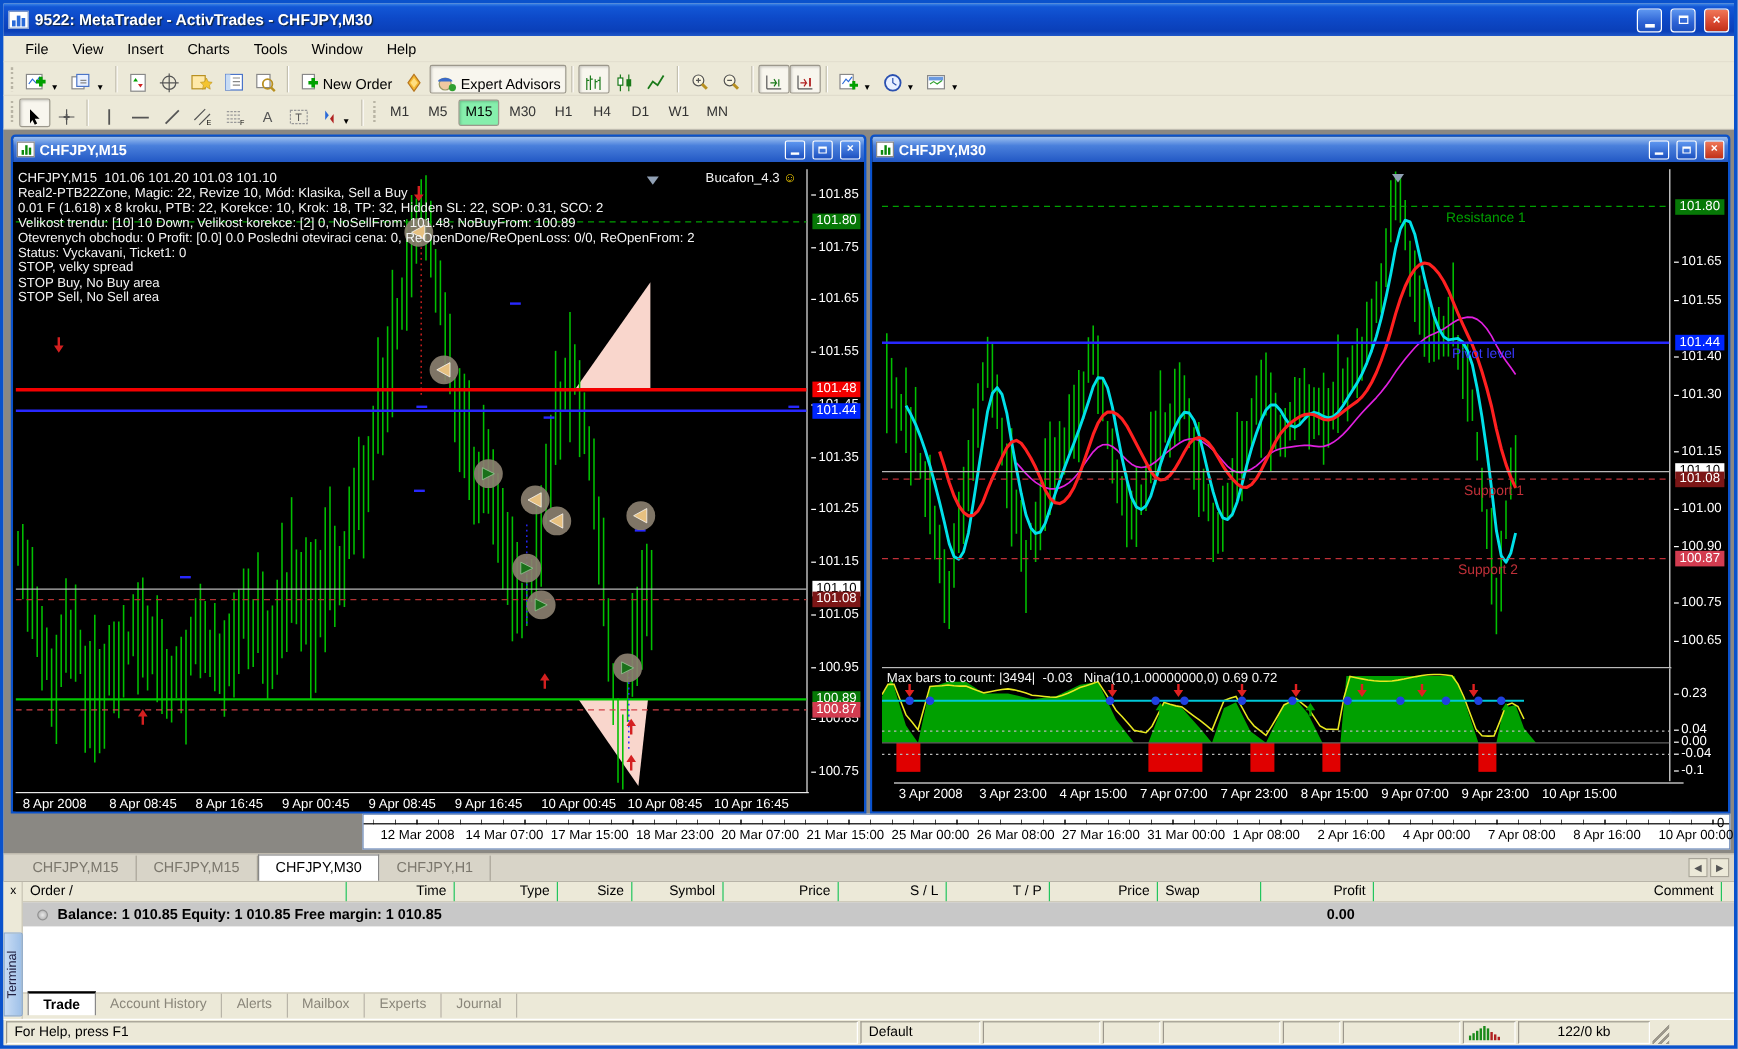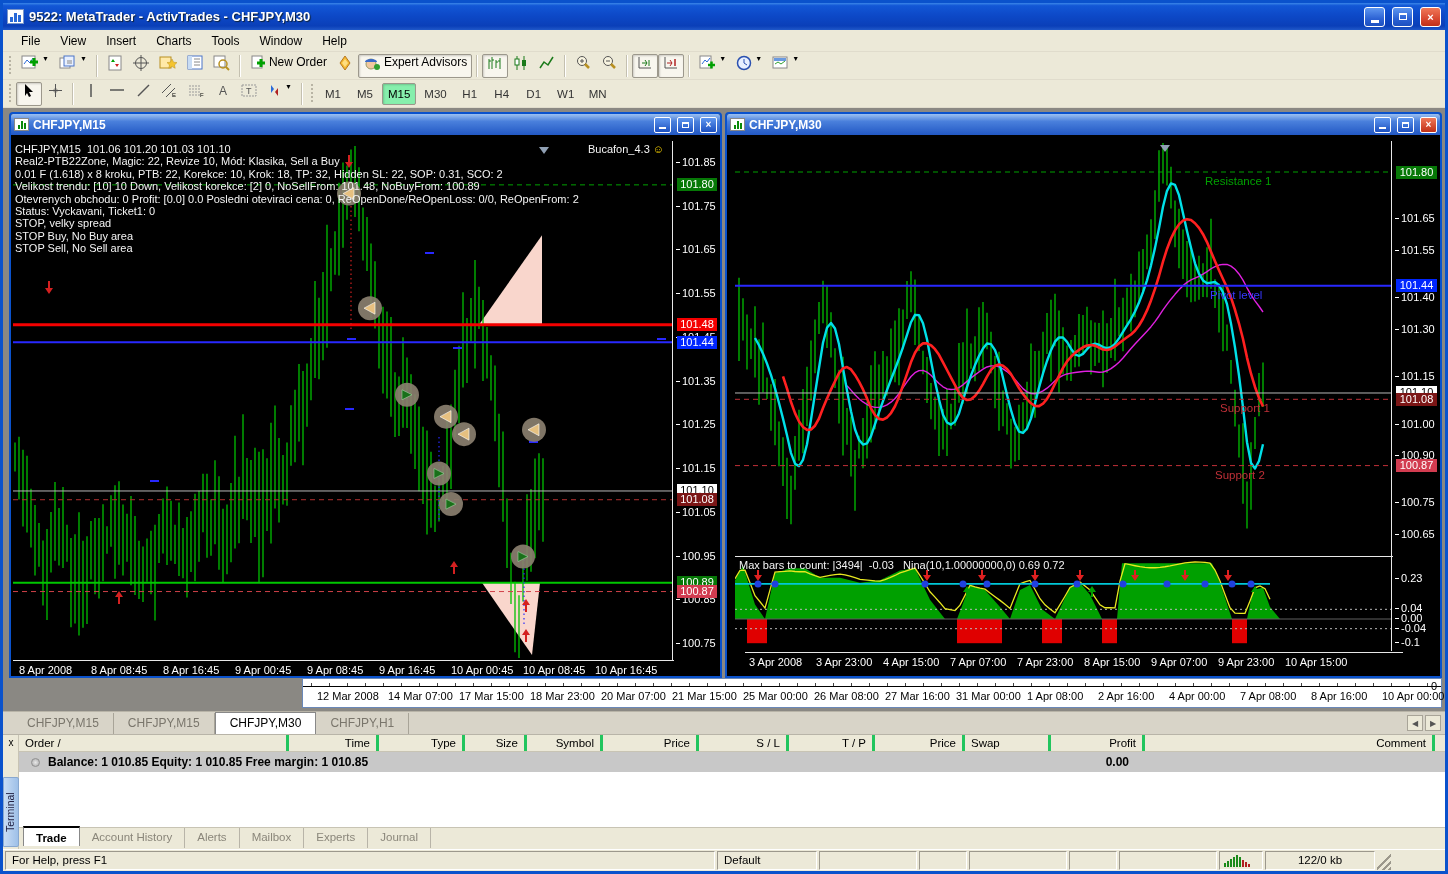--- a/index.html
+++ b/index.html
@@ -18,21 +18,21 @@
     display:flex; align-items:center; justify-content:center; }
   .win-btn.close { background:linear-gradient(180deg,#F07858 0%,#D84830 60%,#C03018 100%); }
   .glyph-min { width:8px; height:3px; background:#fff; margin-top:9px; }
   .glyph-restore { width:8px; height:7px; border:1px solid #fff; border-top:2px solid #fff; }
 
   
   .menubar { height:22px; flex:0 0 22px; display:flex; align-items:center; padding-left:8px; background:#ECE9D8; border-bottom:1px solid #E0DCCC; }
   .menu-item { padding:18px 10px; font-size:12px; color:#000; }
   .toolbar { height:28px; flex:0 0 28px; display:flex; align-items:center; background:#ECE9D8; border-bottom:1px solid #E0DCCC; padding-left:2px; }
   .grip { width:5px; height:20px; margin:0 3px; background:repeating-linear-gradient(180deg,#B8B4A4 0 2px,transparent 2px 4px); background-size:2px 100%; background-repeat:no-repeat; background-position:1px 0; }
-  .tb-btn { height:24px; min-width:26px; padding:0 4px; display:flex; align-items:flex-start; justify-content:center; gap:3px;
+  .tb-btn { height:24px; min-width:26px; padding:0 4px; display:flex; align-items:flex-end; justify-content:center; gap:3px;
     border:1px solid transparent; border-radius:2px; font-size:12px; color:#000; }
   .tb-btn.pressed { border:1px solid #9C988C; background:#F8F6EE; box-shadow:inset 1px 1px 2px rgba(0,0,0,.18); }
   .tb-sep { width:0; height:22px; border-left:1px solid #C4C0B0; border-right:1px solid #FFF; margin:0 4px; }
   .dd-arrow { font-size:7px; color:#000; }
   .tb-btn svg { display:block; }
   .tf-btn { height:22px; min-width:30px; padding:0 5px; display:flex; align-items:center; justify-content:center;
     border:1px solid transparent; border-radius:2px; font-size:11.5px; color:#333; }
   .tf-btn.pressed { border:1px solid #9C988C; background:#86efac; box-shadow:inset 1px 1px 2px rgba(0,0,0,.18); color:#000; }
 
   
@@ -74,21 +74,21 @@
   .tab-scroll span { width:16px; height:16px; border:1px solid #A8A498; background:#ECE9D8; font-size:8px; color:#555; display:flex; align-items:center; justify-content:center; }
 
   
   .terminal { height:115px; flex:0 0 115px; display:flex; background:#ECE9D8; border-top:1px solid #B8B4A8; }
   .t-left { width:16px; flex:0 0 16px; position:relative; background:#ECE9D8; border-right:1px solid #C8C4B4; }
   .t-close { position:absolute; top:2px; left:2px; width:12px; height:12px; font-size:10px; line-height:11px; text-align:center; color:#000; }
   .t-vert { position:absolute; bottom:2px; left:0px; width:16px; height:70px; background:linear-gradient(90deg,#9EC0E8,#C8DCF4); border:1px solid #88A8D0; border-radius:2px 0 0 2px;
     writing-mode:vertical-rl; transform:rotate(180deg); font-size:10.5px; color:#224; text-align:center; }
   .t-main { flex:1; display:flex; flex-direction:column; background:#FFF; }
   .t-header { height:17px; flex:0 0 17px; display:flex; background:#ECE9D8; border-bottom:1px solid #C8C4B4; font-size:11.5px; color:#000; }
-  .t-col { padding:2px 6px; border-right:3px solid #22c55e; white-space:nowrap; overflow:hidden; }
+  .t-col { padding:2px 6px; border-right:1px solid #22c55e; white-space:nowrap; overflow:hidden; }
   .t-balance { height:20px; flex:0 0 20px; background:#C8C8C8; display:flex; align-items:center; font-size:12px; font-weight:bold; color:#000; position:relative; }
   .t-dot { width:9px; height:9px; border-radius:50%; border:1px solid #909090; background:radial-gradient(#E8E8E8,#A8A8A8); margin:0 8px 0 12px; }
   .t-profit { position:absolute; left:1030px; width:80px; text-align:right; }
   .t-body { flex:1; background:#FFF; }
   .t-tabs { height:22px; flex:0 0 22px; display:flex; align-items:flex-start; background:#ECE9D8; border-top:1px solid #C8C4B4; padding-left:4px; }
   .t-tab { height:20px; padding:3px 12px 0; font-size:11.5px; color:#8A867A; border-right:1px solid #B8B4A8; }
   .t-tab.active { background:#FFF; color:#000; border:1px solid #888; border-top:2px solid #000; border-bottom:none; font-weight:bold; margin-top:-2px; padding-top:4px; }
 
   
   .statusbar { height:22px; flex:0 0 22px; display:flex; align-items:stretch; background:#ECE9D8; border-top:1px solid #FFF; padding:1px 2px; gap:2px; }

